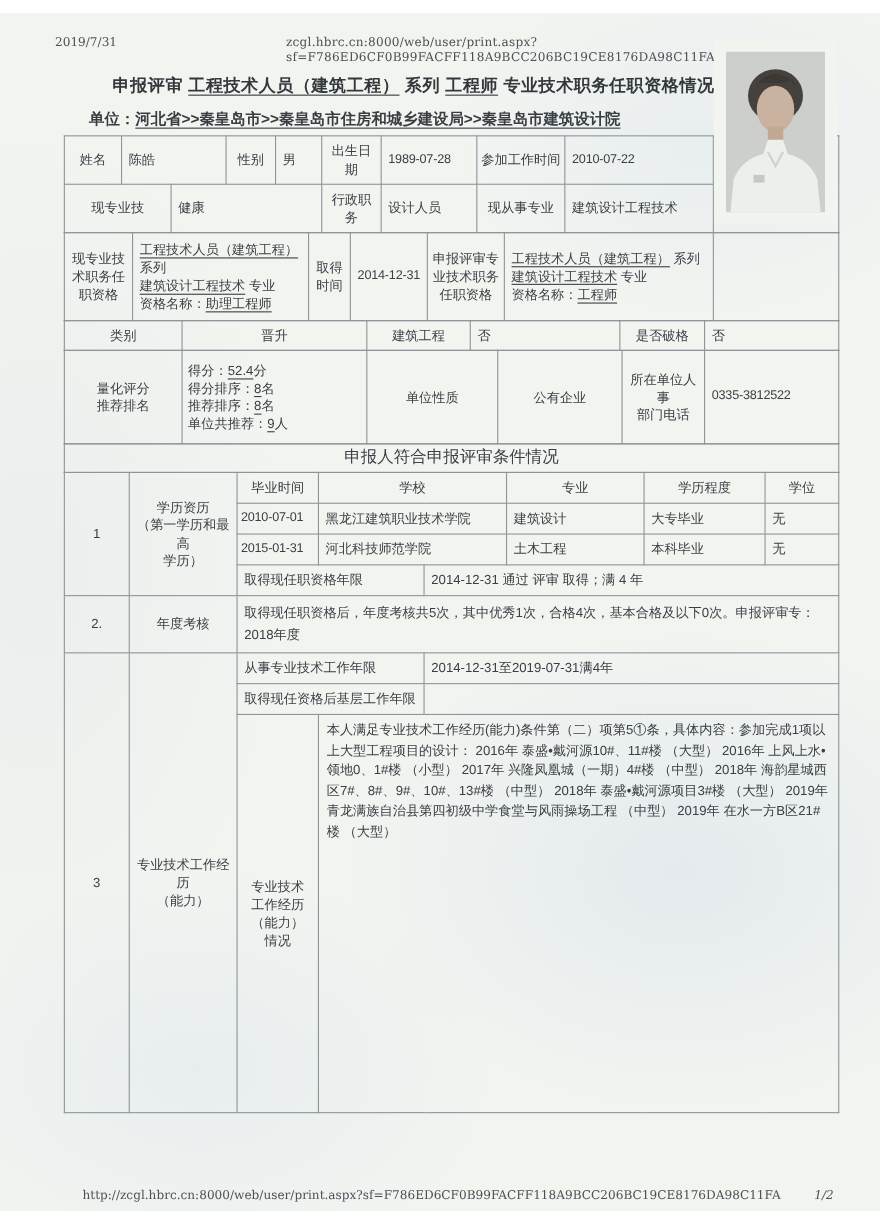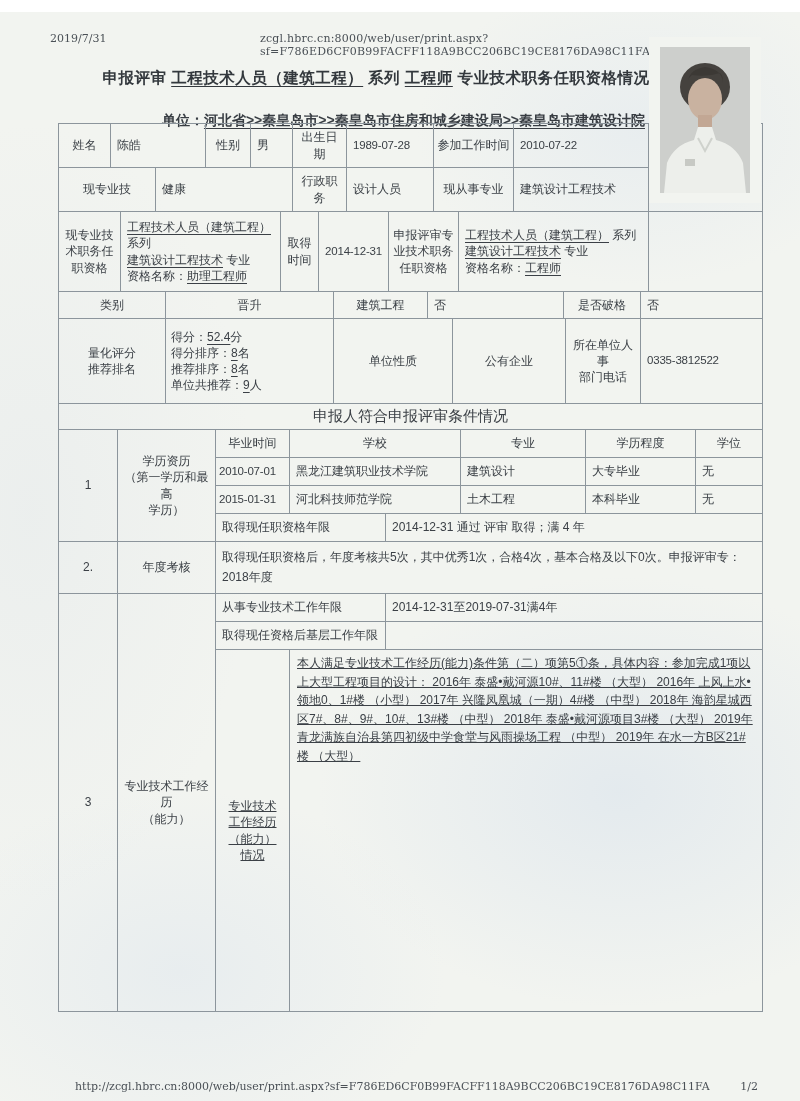--- a/index.html
+++ b/index.html
@@ -13,39 +13,39 @@
       radial-gradient(ellipse 380px 260px at 180px 960px, rgba(196,212,234,.22), transparent 70%),
       radial-gradient(ellipse 300px 520px at 30px 500px, rgba(205,214,226,.18), transparent 75%),
       #f2f4f0;
     margin-top: 12px;
   }
   .print-head { position:absolute; top:20px; left:0; width:800px; font-family:"DejaVu Serif", serif; font-size:11px; color:#4a5056; }
   .ph-date { position:absolute; left:50px; top:0; }
   .ph-url  { position:absolute; left:260px; top:0; letter-spacing:.2px; }
   .print-foot { position:absolute; top:1068px; left:0; width:800px; font-family:"DejaVu Serif", serif; font-size:11px; color:#4a5056; }
   .pf-url { position:absolute; left:75px; top:0; }
-  .pf-page { position:absolute; right:42px; top:0; }
+  .pf-page { position:absolute; right:42px; top:0;font-style:italic; }
 
   .doc-title { position:absolute; top:56px; left:0; width:800px; text-align:center; font-size:15.5px; font-weight:bold; color:#33383d; letter-spacing:.5px; }
-  .doc-unit  { position:absolute; top:100px; left:0; width:645px; text-align:right; font-size:14px; font-weight:bold; color:#383d43; }
+  .doc-unit  { position:absolute; top:88px; left:0; width:645px; text-align:center; font-size:14px; font-weight:bold; color:#383d43; }
   .u { text-decoration:underline; text-underline-offset:3px; text-decoration-thickness:1px; }
 
   .tbl-wrap { position:absolute; left:58px; top:112px; width:704px; }
   table { border-collapse:collapse; table-layout:fixed; width:704px; margin-top:-1px; }
   td, th { border:1px solid #8c959c; font-size:12px; font-weight:normal; text-align:center; vertical-align:middle; padding:2px 3px; line-height:1.35; overflow:hidden; }
   .lt { text-align:left; padding-left:6px; }
   .pre { white-space:pre-line; }
   .num { font-size:11.5px; letter-spacing:-.2px; }
   .qline { text-align:left; padding-left:5px; }
 
   .photo-cover { position:absolute; left:591px; top:1px; width:112px; height:166px; background:#f2f4f0; display:flex; align-items:center; justify-content:center; }
   .photo-frame { width:90px; height:146px; background:#e9ebe7; padding:0; display:flex; align-items:center; justify-content:center; }
 
   .detail-cell { vertical-align:top; text-align:left; padding:4px 7px; line-height:1.55; font-size:12px; }
-  .big-row td { height:362px;text-decoration:underline; }
+  .big-row td { height:362px; }
   .section-head td { font-size:15px; }
 </style>
 </head>
 <body>
 
 <div class="page">
 
   <div class="print-head">
     <span class="ph-date">2019/7/31</span>
     <span class="ph-url">zcgl.hbrc.cn:8000/web/user/print.aspx?sf=F786ED6CF0B99FACFF118A9BCC206BC19CE8176DA98C11FA</span>

